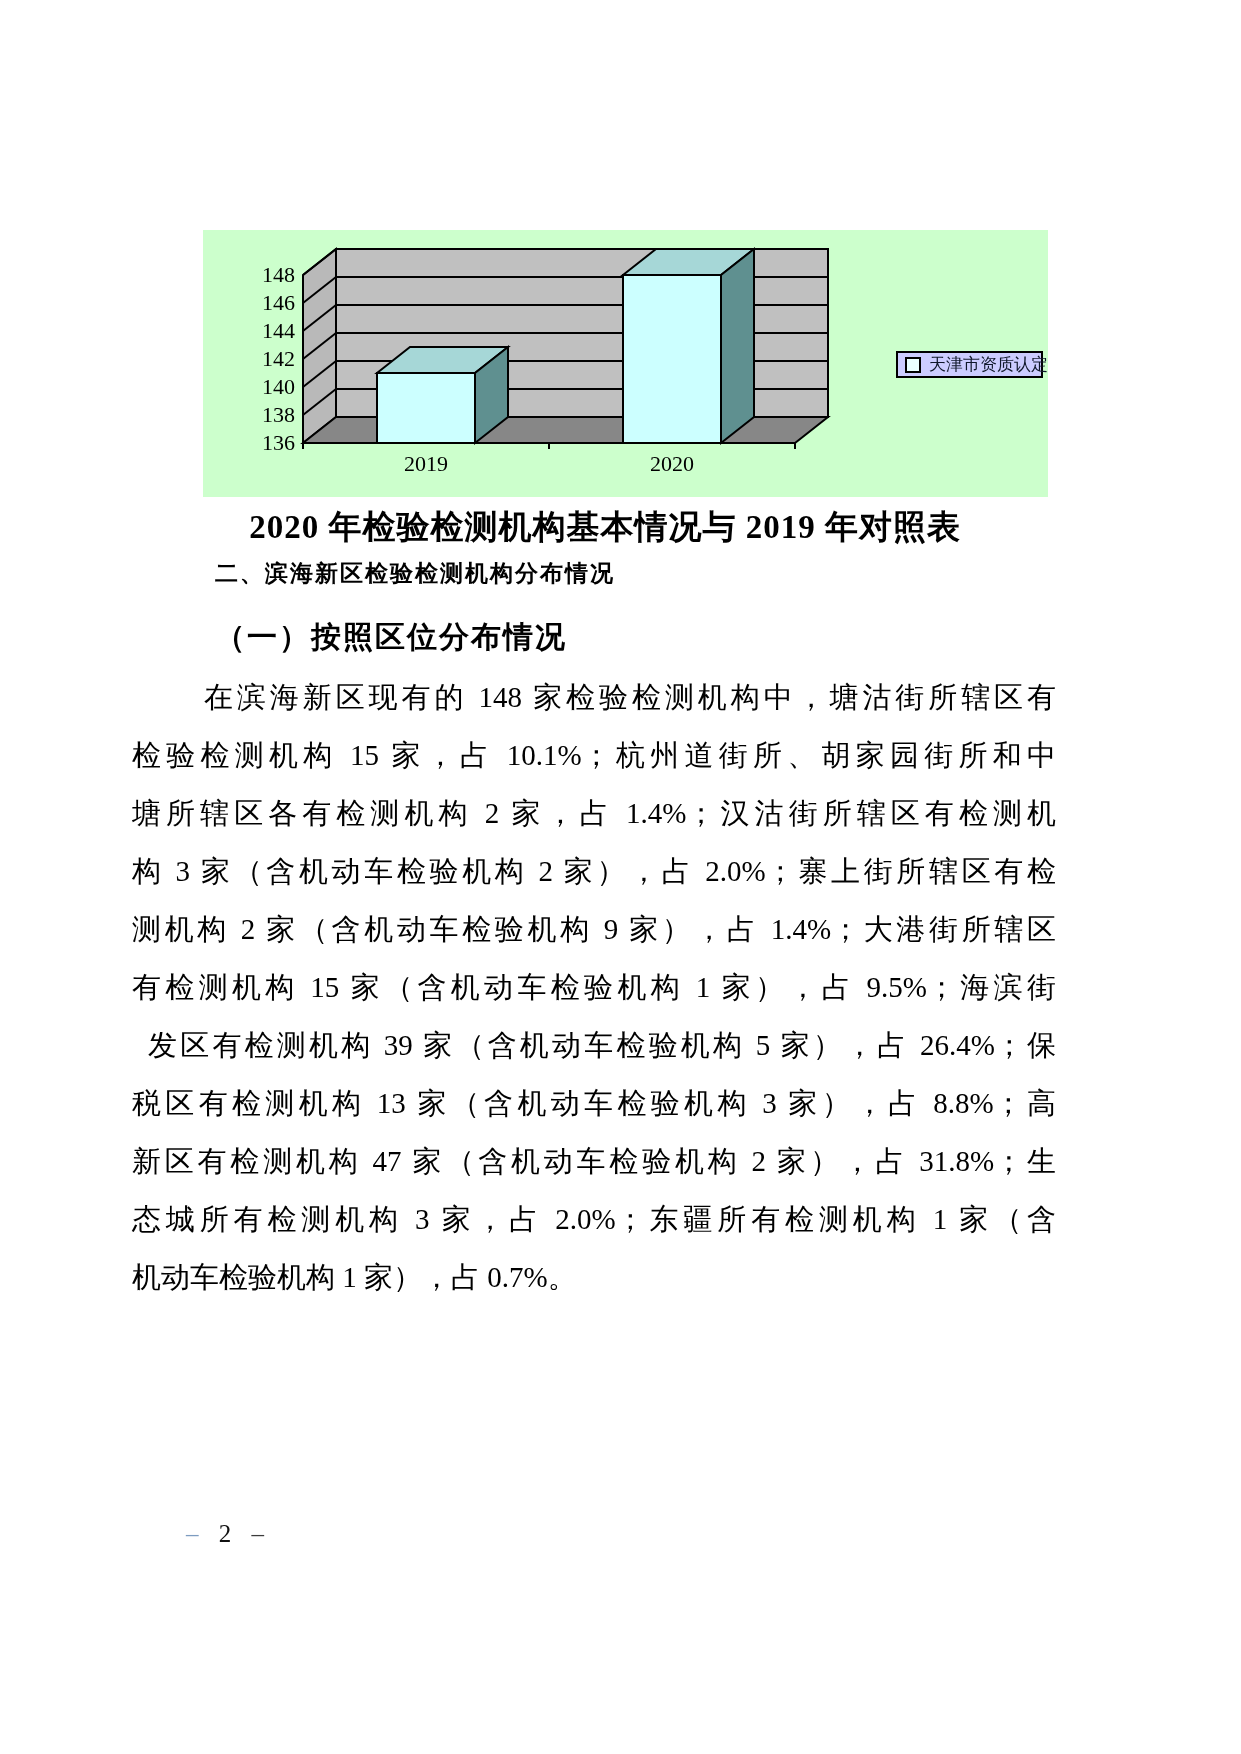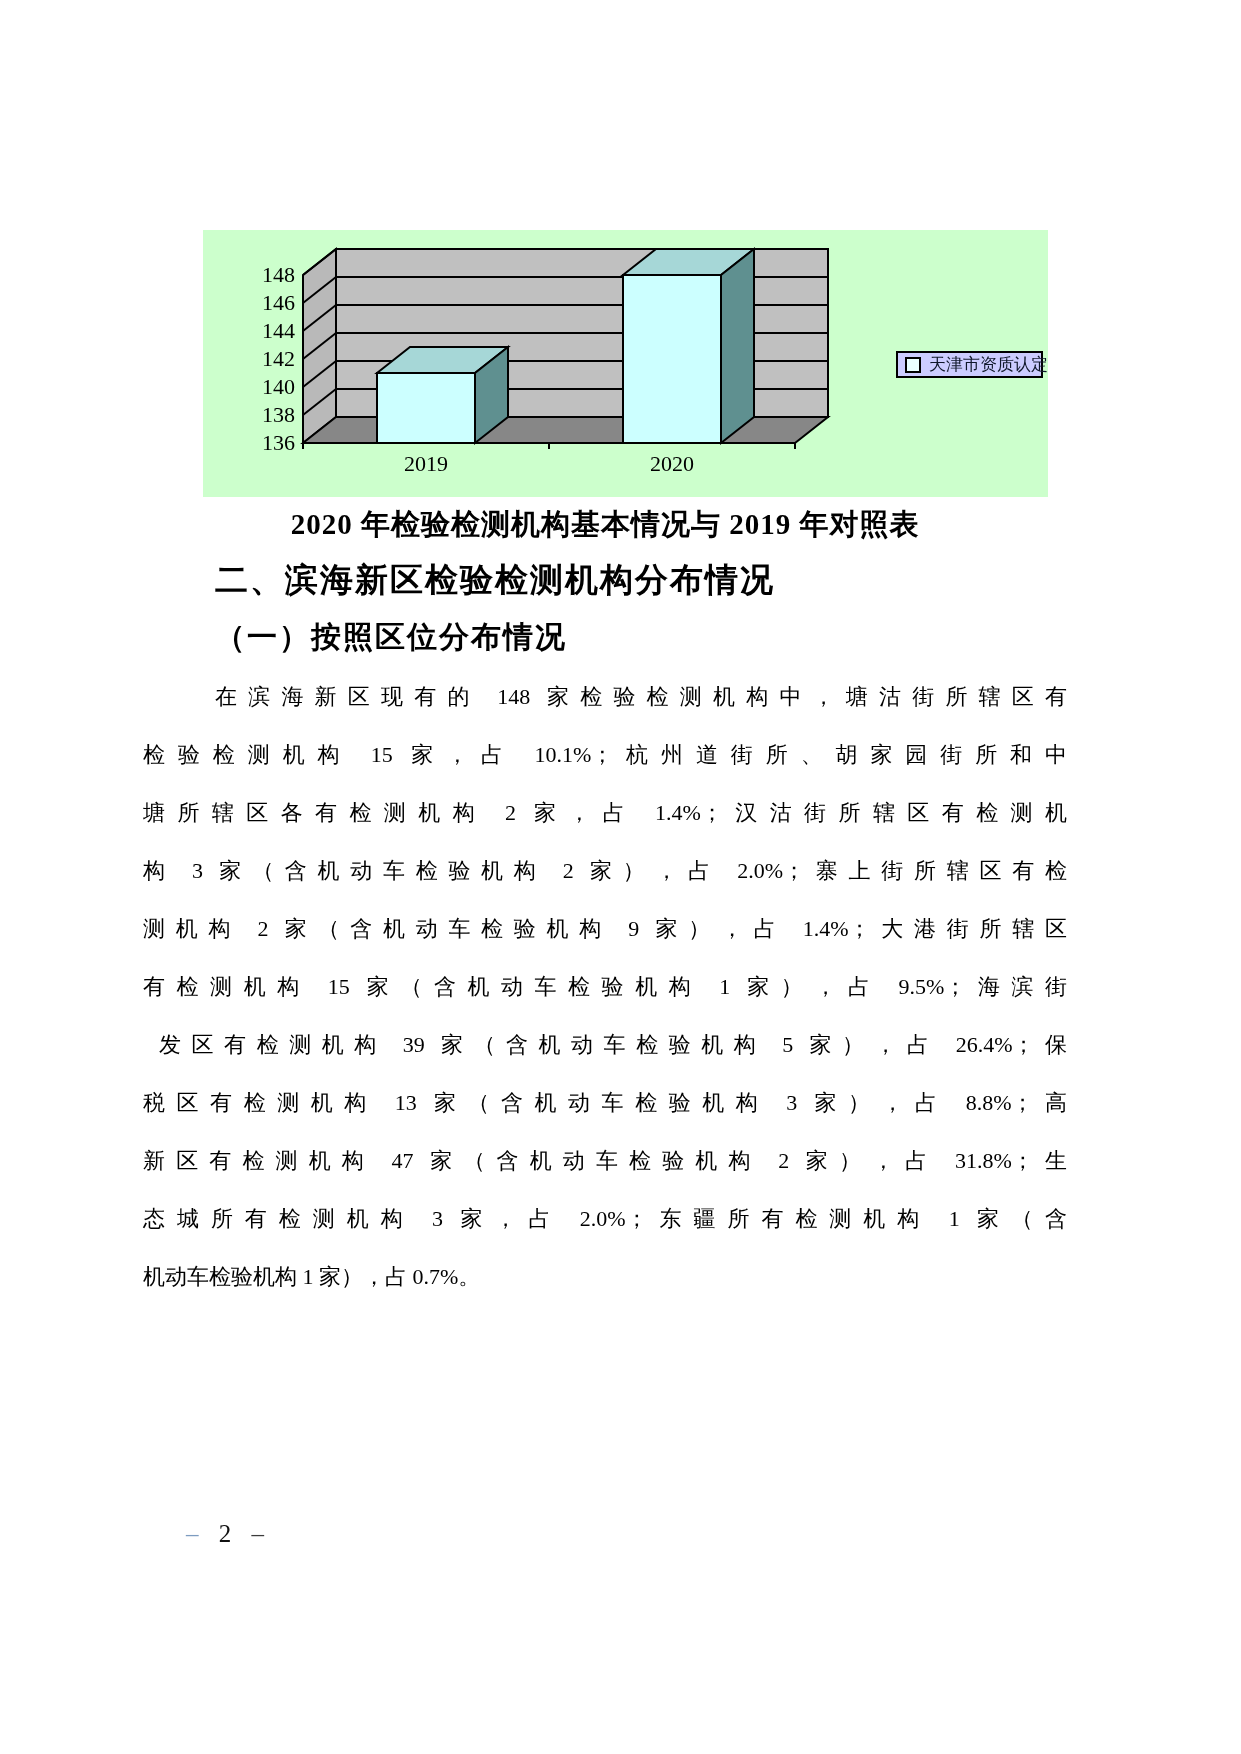--- a/index.html
+++ b/index.html
@@ -23,34 +23,34 @@
     width:12px;height:12px;background:#eaffff;border:2px solid #000;
     margin-left:7px;flex:0 0 auto;
   }
   .legend-label{
     margin-left:8px;font-size:17px;color:#0f172a;white-space:nowrap;
     font-family:"Liberation Serif","DejaVu Serif",serif;
   }
   
   .caption{
     position:absolute;left:143px;top:505px;width:924px;
-    text-align:center;font-size:29px;font-weight:bold;letter-spacing:1px;
+    text-align:center;font-size:33px;font-weight:bold;letter-spacing:1px;
   }
   .heading{
     position:absolute;left:215px;top:558px;
     font-family:"Liberation Sans","DejaVu Sans",sans-serif;
-    font-size:33px;font-weight:bold;letter-spacing:2px;text-align:center;
+    font-size:23px;font-weight:bold;letter-spacing:2px;text-align:center;
   }
   .subheading{
     position:absolute;left:215px;top:617px;
     font-size:30px;font-weight:bold;letter-spacing:2px;
   }
   .body-par{
-    position:absolute;left:143px;top:668px;width:924px;
-    font-size:22px;
+    position:absolute;left:132px;top:668px;width:924px;
+    font-size:29px;
   }
   .body-line{
     height:58px;line-height:58px;white-space:nowrap;
     display:flex;justify-content:space-between;
   }
   .body-line.indent{padding-left:72px;}
   .body-line.last{display:block;text-align:left;}
   
   
   .page-number{

